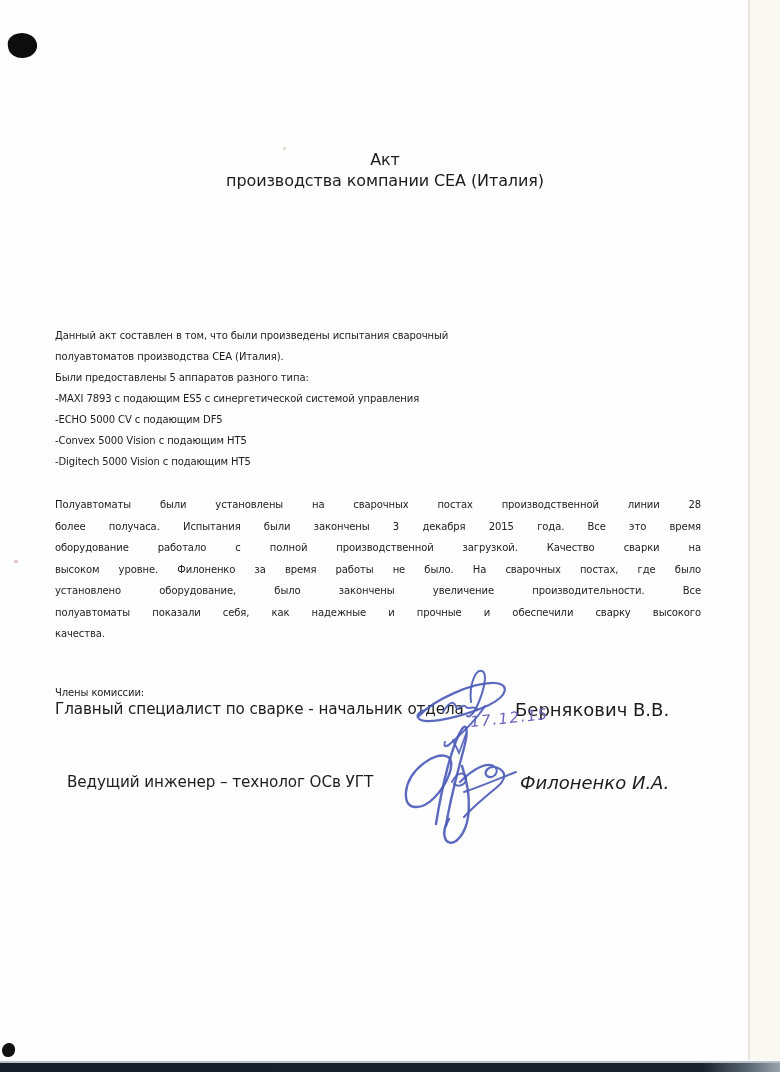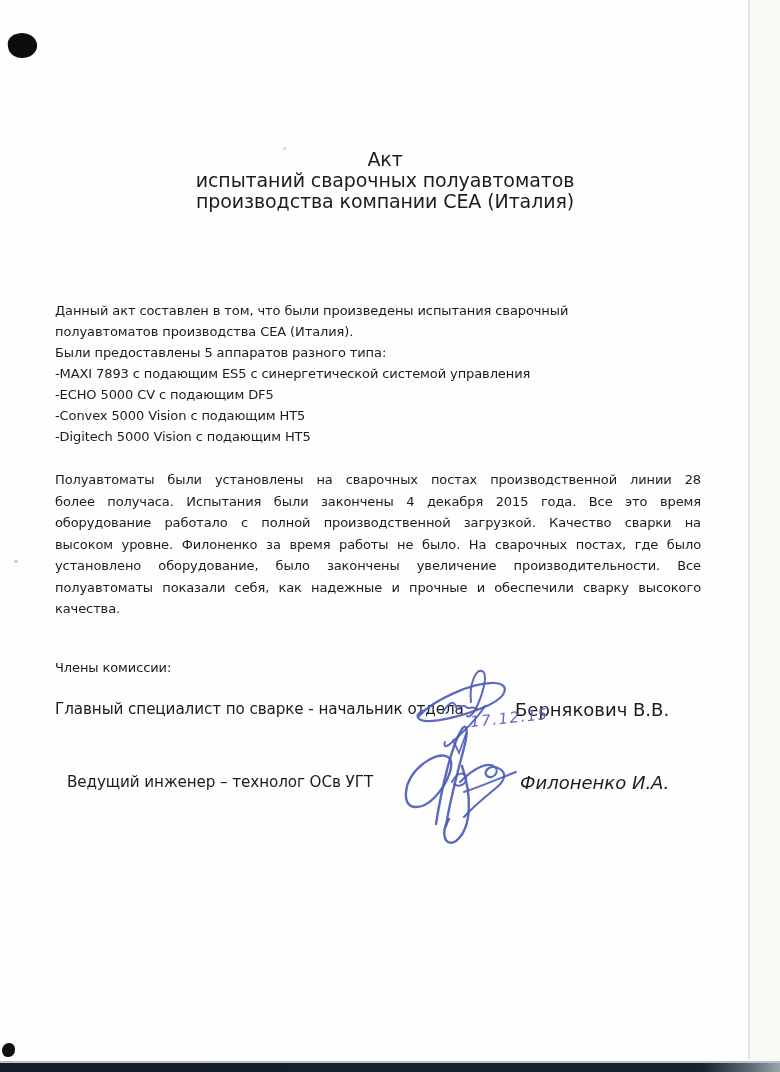--- a/index.html
+++ b/index.html
@@ -20,27 +20,28 @@
     position:absolute;top:0;bottom:12px;left:748px;width:2px;
     background:#e9e5dc;
   }
   .crease-shade{
     position:absolute;top:0;bottom:12px;left:750px;right:0;
     background:#faf8f2;
   }
   .title{
     position:absolute;left:0;top:149px;width:770px;
     text-align:center;
-    font-size:19px;line-height:21px;
+    font-size:16px;line-height:21px;
     letter-spacing:-0.1px;
   }
   .textblock{
     position:absolute;left:55px;width:646px;
-    font-size:13px;line-height:21px;
+    font-size:10px;line-height:21px;
     letter-spacing:-0.1px;
+    margin-top:25px;
   }
   .intro{top:300px;}
   .body-par{top:469px;line-height:21.5px;}
   .jline{text-align:justify;text-align-last:justify;}
   .jline.last{text-align-last:left;}
   .commission{top:657px;}
   .role-line{position:absolute;left:55px;font-size:15.2px;line-height:21px;letter-spacing:-0.1px;}
   .role-1{top:699px;}
   .role-2{top:772px;margin-left:12px;}
   .name{position:absolute;font-size:18px;line-height:21px;}
@@ -80,37 +81,36 @@
 </head>
 <body style="color: rgb(28, 28, 28);">
 
 <div class="page">
 
   <div class="crease"></div>
   <div class="crease-shade"></div>
 
   <div class="title">
     <div>Акт</div>
-    <div>испытаний сварочных полуавтоматов</div>
     <div>производства компании CEA (Италия)</div>
   </div>
 
   <div class="textblock intro">
     <div>Данный акт составлен в том, что были произведены испытания сварочный</div>
     <div>полуавтоматов производства CEA (Италия).</div>
     <div>Были предоставлены 5 аппаратов разного типа:</div>
     <div>-MAXI 7893 с подающим ES5 с синергетической системой управления</div>
     <div>-ECHO 5000 CV с подающим DF5</div>
     <div>-Convex 5000 Vision с подающим HT5</div>
     <div>-Digitech 5000 Vision с подающим HT5</div>
   </div>
 
   <div class="textblock body-par">
     <div class="jline">Полуавтоматы были установлены на сварочных постах производственной линии 28</div>
-    <div class="jline">более получаса. Испытания были закончены 4 декабря 2015 года. Все это время</div>
+    <div class="jline">более получаса. Испытания были закончены 3 декабря 2015 года. Все это время</div>
     <div class="jline">оборудование работало с полной производственной загрузкой. Качество сварки на</div>
     <div class="jline">высоком уровне. Филоненко за время работы не было. На сварочных постах, где было</div>
     <div class="jline">установлено оборудование, было закончены увеличение производительности. Все</div>
     <div class="jline">полуавтоматы показали себя, как надежные и прочные и обеспечили сварку высокого</div>
     <div class="jline last">качества.</div>
   </div>
 
   <div class="textblock commission">Члены комиссии:</div>
 
   <div class="role-line role-1">Главный специалист по сварке - начальник отдела</div>

